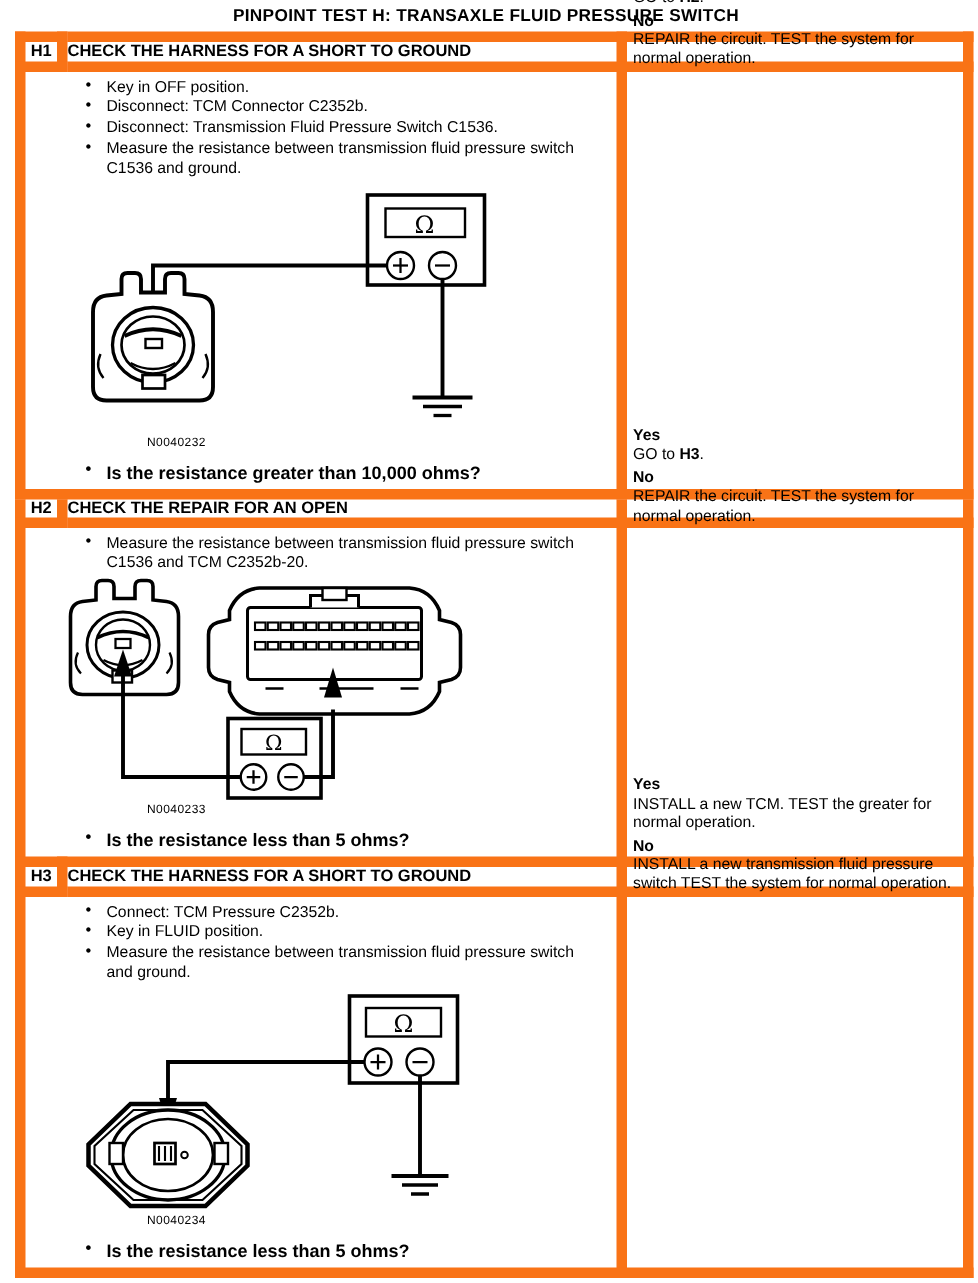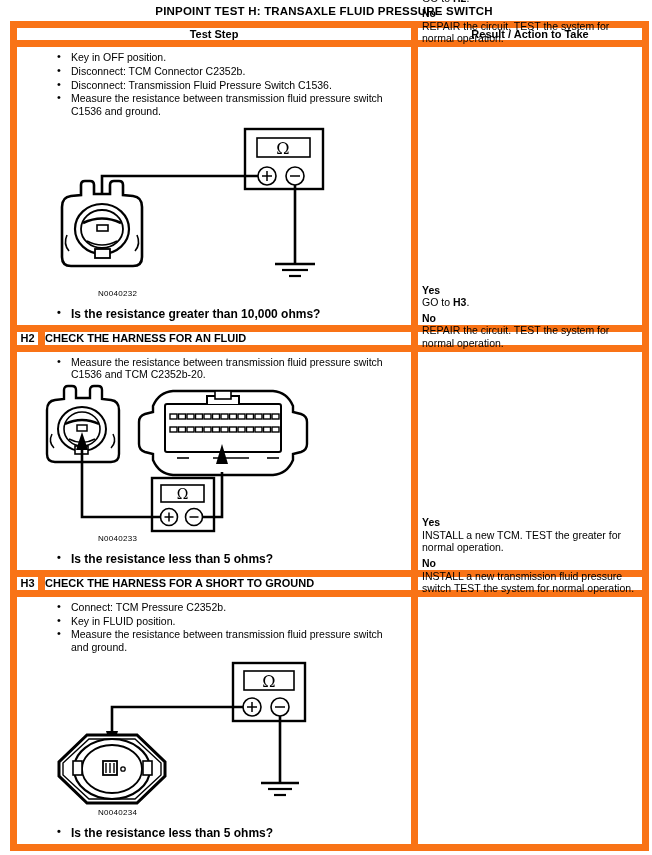--- a/index.html
+++ b/index.html
@@ -123,25 +123,26 @@
   <div class="doc-title">PINPOINT TEST H: TRANSAXLE FLUID PRESSURE SWITCH</div>
 
   <table class="pinpoint">
     <colgroup>
       <col class="c-step-id">
         <col class="c-step">
         <col class="c-result">
     </colgroup>
 
     <tbody>
-        <tr>
-      <td class="hdr" colspan="2">Test Step</td>
-      <td class="hdr">Result / Action to Take</td>
-    </tr>
-
+
+    <tr>
+      <td class="stepid">H1</td>
+      <td class="steptitle">CHECK THE HARNESS FOR A SHORT TO GROUND</td>
+      <td></td>
+    </tr>
 
     <tr>
       <td class="stepbody" colspan="2">
         <ul class="bullets">
           <li>Key in OFF position.</li>
           <li>Disconnect: TCM Connector C2352b.</li>
           <li>Disconnect: Transmission Fluid Pressure Switch C1536.</li>
           <li>Measure the resistance between transmission fluid pressure switch C1536 and ground.</li>
         </ul>
 
@@ -196,21 +197,21 @@
               <span class="lbl">No</span>
               <span>REPAIR the circuit. TEST the system for normal operation.</span>
             </p>
           </div>
         </div>
       </td>
     </tr>
 
     <tr>
       <td class="stepid">H2</td>
-      <td class="steptitle">CHECK THE HARNESS FOR AN FLUID</td>
+      <td class="steptitle">CHECK THE REPAIR FOR AN OPEN</td>
       <td></td>
     </tr>
 
     <tr>
       <td class="stepbody" colspan="2">
         <ul class="bullets">
           <li>Measure the resistance between transmission fluid pressure switch C1536 and TCM C2352b-20.</li>
         </ul>
 
         <div class="figure">

